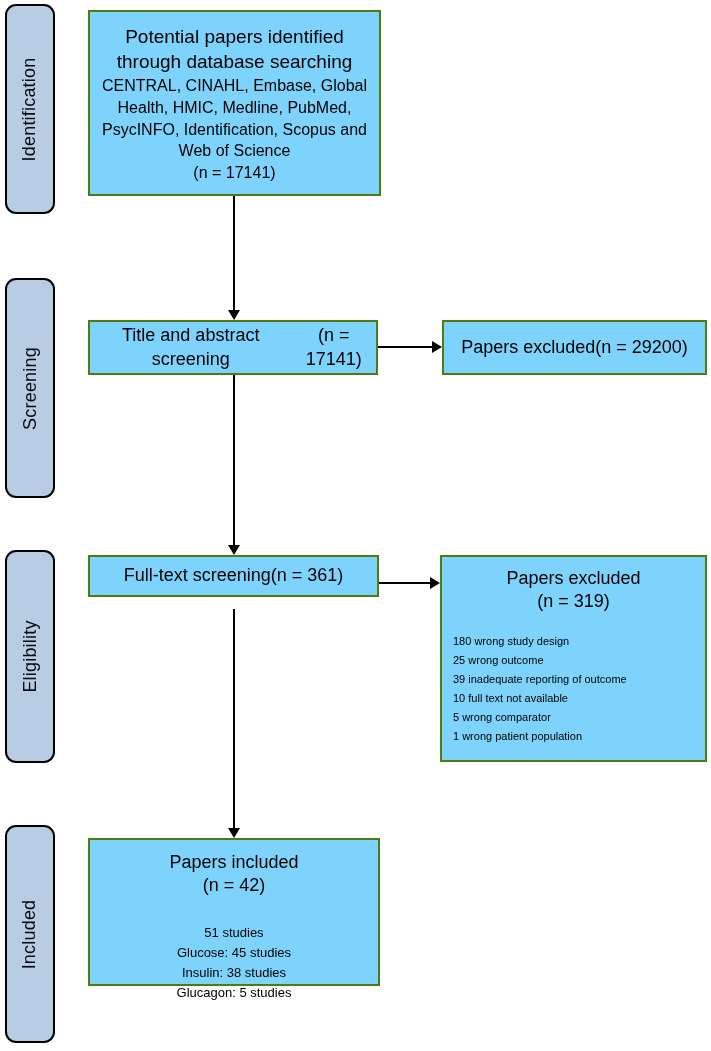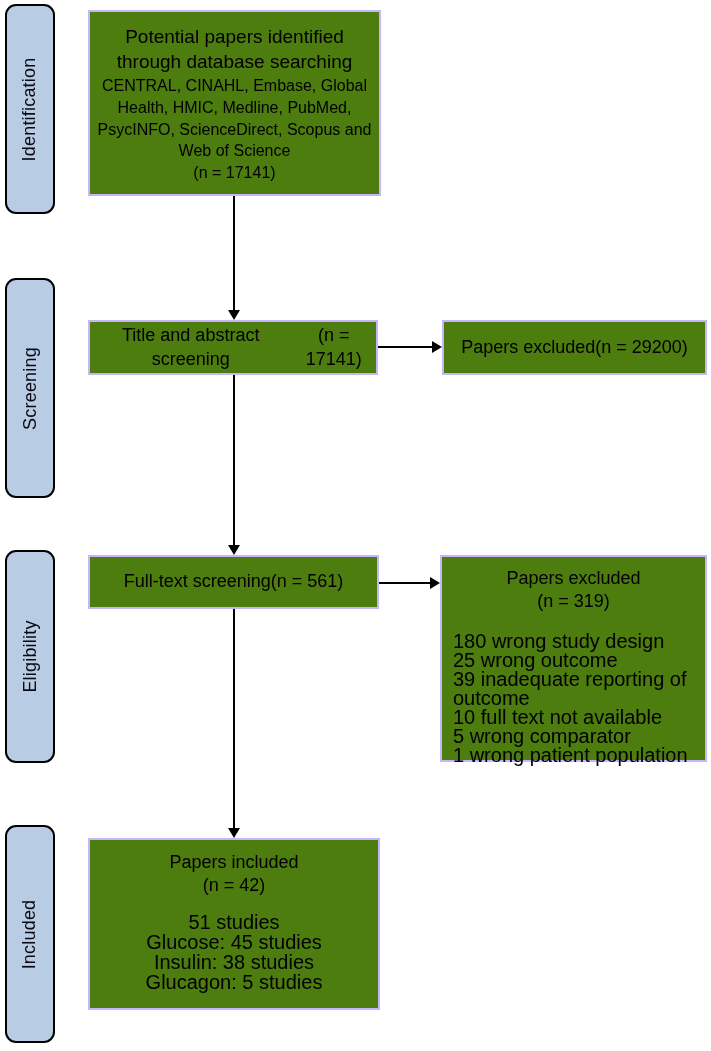--- a/index.html
+++ b/index.html
@@ -32,22 +32,22 @@
   .stage-label span {
     transform: rotate(-90deg);
     white-space: nowrap;
     font-size: 18px;
     letter-spacing: 0.2px;
     color: #0a0a14;
   }
   
   .node {
     position: absolute;
-    background: #4d7c0f;
-    border: 2px solid #c4b5fd;
+    background: #7dd3fc;
+    border: 2px solid #4d7c0f;
     box-sizing: border-box;
     text-align: center;
   }
   .node .title   { font-size: 18px; line-height: 1.28; }
   .node .count   { font-size: 18px; line-height: 1.28; }
   .centered-2line {
     display: flex;
     align-items: center;
     justify-content: center;
   }
@@ -62,27 +62,27 @@
     font-size: 16px;
     line-height: 1.35;
     padding: 1px 6px 0 6px;
   }
   #box-identification .count { font-size: 16px; line-height: 1.35; }
   #box-excluded-fulltext { padding-top: 10px; }
   #box-excluded-fulltext .reasons {
     margin-top: 19px;
     text-align: left;
     padding-left: 11px;
-    font-size: 20px;
+    font-size: 11px;
     line-height: 19px;
   }
   #box-included { padding-top: 11px; }
   #box-included .details {
-    margin-top: 15px;
-    font-size: 20px;
+    margin-top: 26px;
+    font-size: 13px;
     line-height: 20px;
   }
   
   .vline { position: absolute; width: 2px; background: #000; }
   .hline { position: absolute; height: 2px; background: #000; }
   .head-down {
     position: absolute; width: 0; height: 0;
     border-left: 6px solid transparent;
     border-right: 6px solid transparent;
     border-top: 10px solid #000;
@@ -107,21 +107,21 @@
   </div>
   <div class="stage-label" style="top:550px;height:213px;">
     <span>Eligibility</span>
   </div>
   <div class="stage-label" style="top:825px;height:218px;">
     <span>Included</span>
   </div>
 
   <div class="node" id="box-identification" style="left:88px;top:10px;width:293px;height:186px;">
     <div class="title">Potential papers identified through database searching</div>
-    <div class="sources">CENTRAL, CINAHL, Embase, Global Health, HMIC, Medline, PubMed, PsycINFO, ScienceDirect, Scopus and Web of Science</div>
+    <div class="sources">CENTRAL, CINAHL, Embase, Global Health, HMIC, Medline, PubMed, PsycINFO, Identification, Scopus and Web of Science</div>
     <div class="count">(n = 17141)</div>
   </div>
 
   <div class="vline" style="left:233px;top:196px;height:114px;"></div>
   <div class="head-down" style="left:228px;top:310px;"></div>
 
   <div class="node centered-2line" style="left:88px;top:320px;width:290px;height:55px;">
     <div class="title">Title and abstract screening</div>
     <div class="count">(n = 17141)</div>
   </div>
@@ -130,23 +130,23 @@
   <div class="head-right" style="left:432px;top:341px;"></div>
 
   <div class="node centered-2line" style="left:442px;top:320px;width:265px;height:55px;">
     <div class="title">Papers excluded</div>
     <div class="count">(n = 29200)</div>
   </div>
 
   <div class="vline" style="left:233px;top:375px;height:170px;"></div>
   <div class="head-down" style="left:228px;top:545px;"></div>
 
-  <div class="node centered-2line" style="left:88px;top:555px;width:291px;height:54px;">
+  <div class="node centered-2line" style="left:88px;top:555px;width:291px;height:42px;">
     <div class="title">Full-text screening</div>
-    <div class="count">(n = 561)</div>
+    <div class="count">(n = 361)</div>
   </div>
 
   <div class="hline" style="left:379px;top:582px;width:52px;"></div>
   <div class="head-right" style="left:430px;top:577px;"></div>
 
   <div class="node" id="box-excluded-fulltext" style="left:440px;top:555px;width:267px;height:207px;">
     <div class="title">Papers excluded</div>
     <div class="count">(n = 319)</div>
     <div class="reasons">
         <div>180 wrong study design</div>
@@ -154,21 +154,21 @@
         <div>39 inadequate reporting of outcome</div>
         <div>10 full text not available</div>
         <div>5 wrong comparator</div>
         <div>1 wrong patient population</div>
       </div>
   </div>
 
   <div class="vline" style="left:233px;top:609px;height:219px;"></div>
   <div class="head-down" style="left:228px;top:828px;"></div>
 
-  <div class="node" id="box-included" style="left:88px;top:838px;width:292px;height:172px;">
+  <div class="node" id="box-included" style="left:88px;top:838px;width:292px;height:148px;">
     <div class="title">Papers included</div>
     <div class="count">(n = 42)</div>
     <div class="details">
         <div>51 studies</div>
         <div>Glucose: 45 studies</div>
         <div>Insulin: 38 studies</div>
         <div>Glucagon: 5 studies</div>
       </div>
   </div>
 

